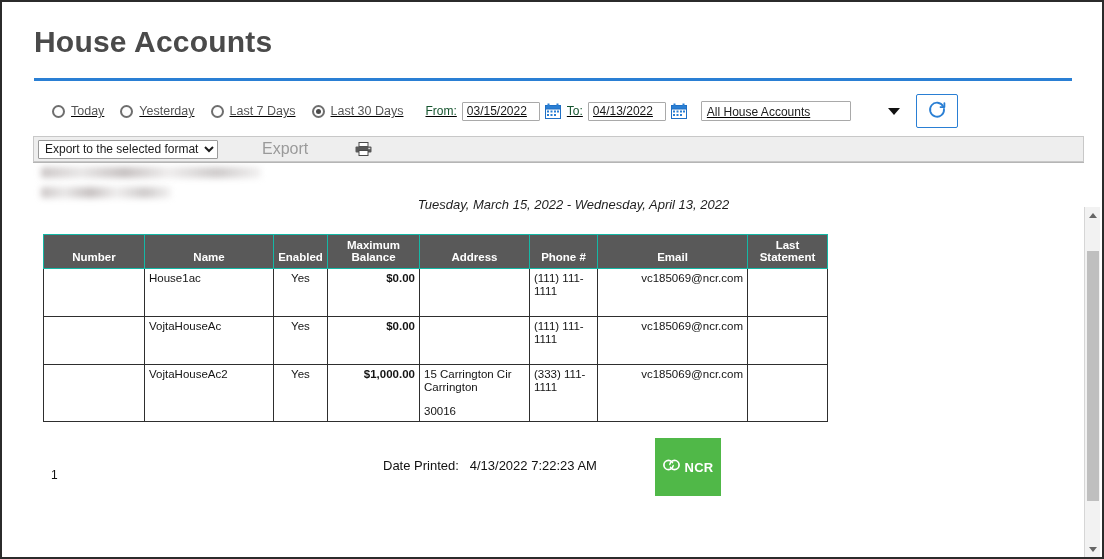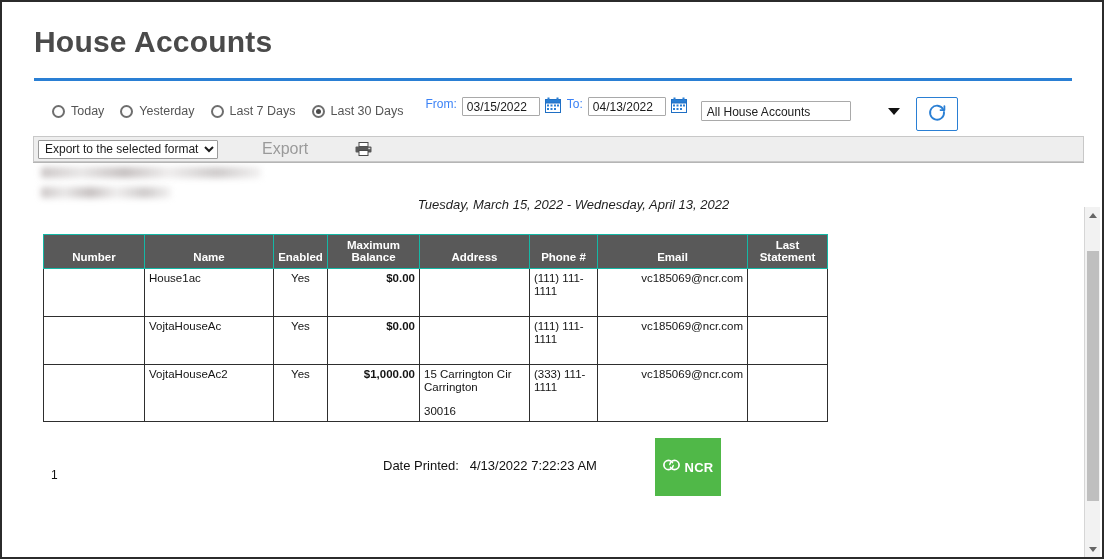--- a/index.html
+++ b/index.html
@@ -34,23 +34,25 @@
   }
   .title-rule {
     margin: 18px 30px 0 32px;
     height: 3px;
     background: #2a7fd4;
   }
 
   
   .filter-bar {
     display: flex;
+    align-items: center;
     padding: 16px 0 0 50px;
     height: 44px;
     box-sizing: border-box;
+    text-decoration: underline;
   }
   .radio-group {
     display: flex;
     align-items: center;
   }
   .radio-opt {
     display: flex;
     align-items: center;
     margin-right: 16px;
     cursor: default;
@@ -76,21 +78,21 @@
     border-radius: 50%;
     background: #4a4a4a;
   }
   .radio-label {
     font-size: 12.5px;
     color: #555555;
     white-space: nowrap;
   }
   .field-label {
     font-size: 12px;
-    color: #3b82f6;
+    color: #14532d;
     margin: 0 5px 0 6px;
     white-space: nowrap;
   }
   .date-input {
     width: 78px;
     height: 19px;
     border: 1px solid #a9a9a9;
     background: #ffffff;
     font-family: "Liberation Sans", sans-serif;
     font-size: 12px;

